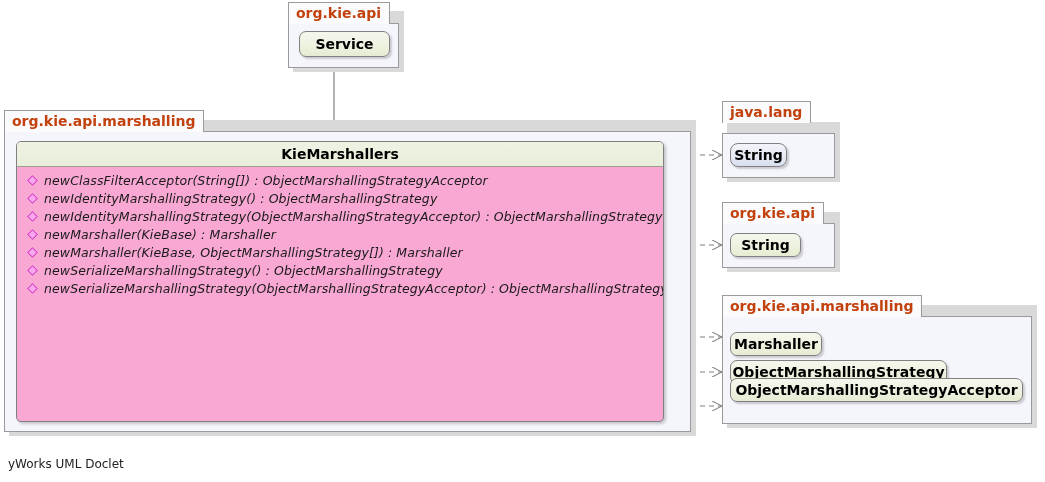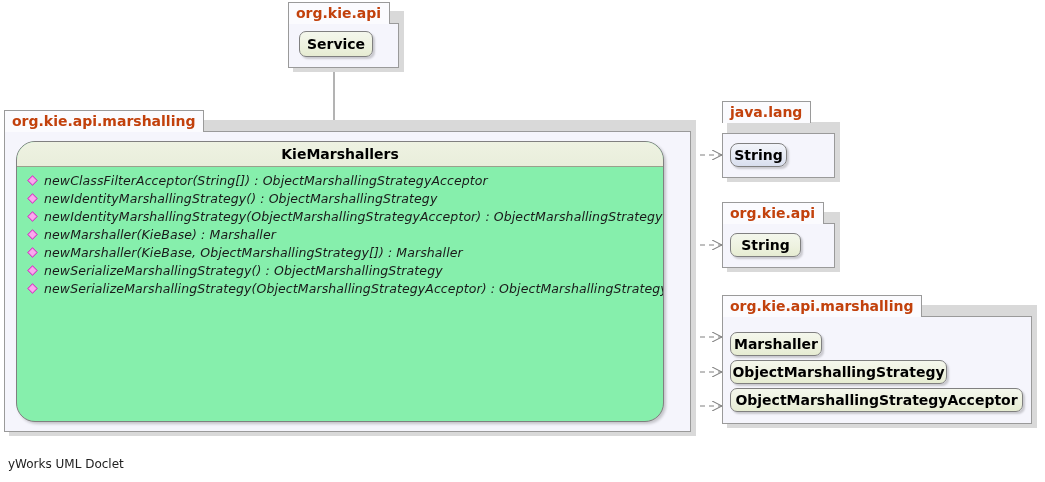--- a/index.html
+++ b/index.html
@@ -89,22 +89,22 @@
   }
   .node.clazz {
     background: linear-gradient(to bottom, #f2f4fa 0%, #e6eaf4 55%, #d8deee 100%);
   }
 
   
   .bigclass {
     position: absolute;
     box-sizing: border-box;
     border: 1px solid #808080;
-    border-radius: 19px;
-    background: #86efac;
+    border-radius: 5px;
+    background: #f9a8d4;
     z-index: 4;
     overflow: hidden;
     box-shadow: 2px 2px 3px rgba(0,0,0,0.20);
   }
   .bigclass-title {
     height: 24px;
     line-height: 24px;
     text-align: center;
     font-size: 14px;
     font-weight: bold;
@@ -181,21 +181,21 @@
 
     <g>
       <path d="M 664 406 L 722 406" fill="none" stroke="#808080" stroke-width="1.1" stroke-dasharray="5,4" marker-end="url(#openArrow)"></path>
     </g>
   </svg>
 
   <div class="pkg">
     <div class="pkg-shadow" style="left:293px; top:11px; width:111px; height:61px;"></div>
     <div class="pkg-tab" style="left:288px; top:2px;">org.kie.api</div>
     <div class="pkg-body" style="left:288px; top:23px; width:111px; height:45px;"></div>
-    <div class="node iface" style="left:299px; top:31px; width:74px; height:26px;">Service</div>
+    <div class="node iface" style="left:299px; top:31px; width:91px; height:26px;">Service</div>
   </div>
 
   <div class="pkg">
     <div class="pkg-shadow" style="left:9px; top:120px; width:687px; height:316px;"></div>
     <div class="pkg-tab" style="left:4px; top:110px;">org.kie.api.marshalling</div>
     <div class="pkg-body" style="left:4px; top:131px; width:687px; height:301px;"></div>
 
     <div class="bigclass" style="left:16px; top:141px; width:648px; height:281px;">
       <div class="bigclass-title">KieMarshallers</div>
       <div class="bigclass-members">
@@ -276,18 +276,18 @@
 
   <div class="pkg">
     <div class="pkg-shadow" style="left:727px; top:305px; width:310px; height:123px;"></div>
     <div class="pkg-tab" style="left:722px; top:295px;">org.kie.api.marshalling</div>
     <div class="pkg-body" style="left:722px; top:316px; width:310px; height:108px;"></div>
 
     <div class="node iface" style="left:730px; top:332px; width:92px; height:24px;">Marshaller</div>
 
     <div class="node iface" style="left:730px; top:360px; width:217px; height:24px;">ObjectMarshallingStrategy</div>
 
-    <div class="node iface" style="left:730px; top:388px; width:293px; height:24px;">ObjectMarshallingStrategyAcceptor</div>
+    <div class="node iface" style="left:730px; top:378px; width:293px; height:24px;">ObjectMarshallingStrategyAcceptor</div>
   </div>
 
   <div id="footer">yWorks UML Doclet</div>
 
 </div>
 
 </body></html>

